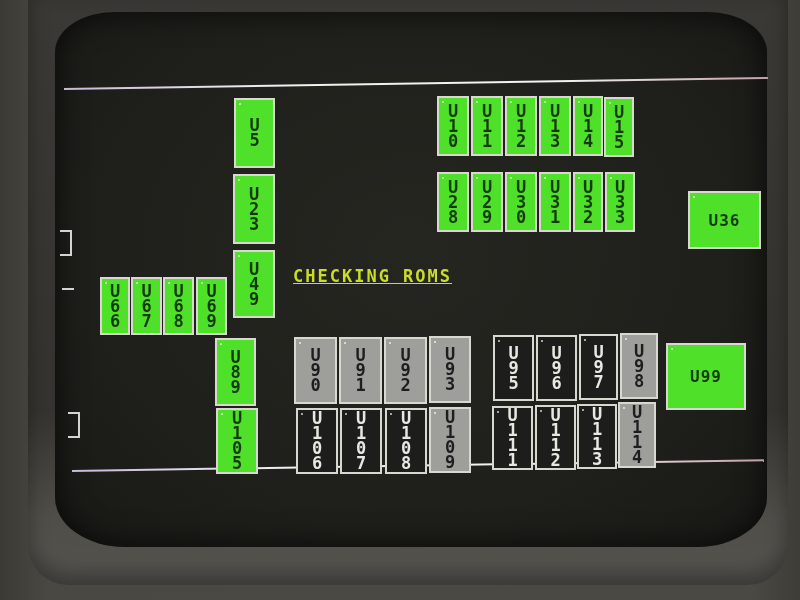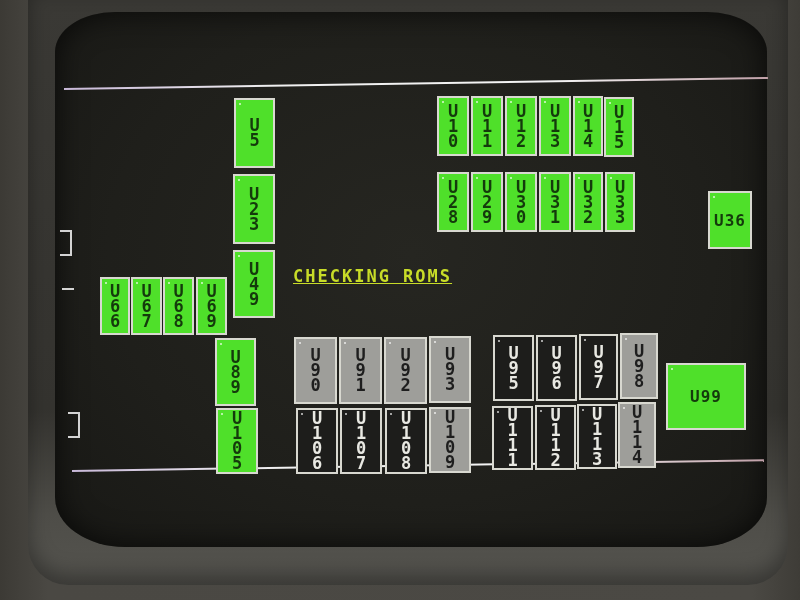--- a/index.html
+++ b/index.html
@@ -164,24 +164,24 @@
     <span class="lbl">U
 3
 2</span>
   </div>
 <div class="chip ok" style="left:605px; top:172px; width:30px; height:60px;">
     <span class="lbl">U
 3
 3</span>
   </div>
 
-<div class="chip ok wide" style="left:708px; top:191px; width:44px; height:58px;text-align:right;">
+<div class="chip ok wide" style="left:688px; top:191px; width:73px; height:58px;text-align:right;">
     <span class="lbl">U36</span>
   </div>
-<div class="chip ok wide" style="left:666px; top:343px; width:80px; height:67px;margin-top:20px;">
+<div class="chip ok wide" style="left:666px; top:343px; width:80px; height:67px;">
     <span class="lbl">U99</span>
   </div>
 
 <div class="status">CHECKING ROMS</div>
 
 <div class="chip gray" style="left:294px; top:337px; width:43px; height:67px;">
     <span class="lbl">U
 9
 0</span>
   </div>

